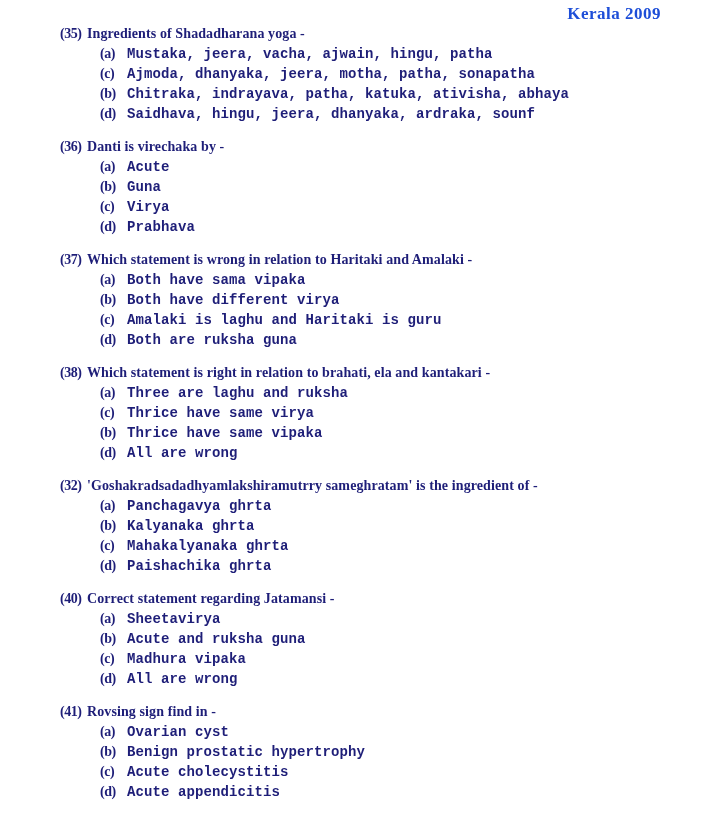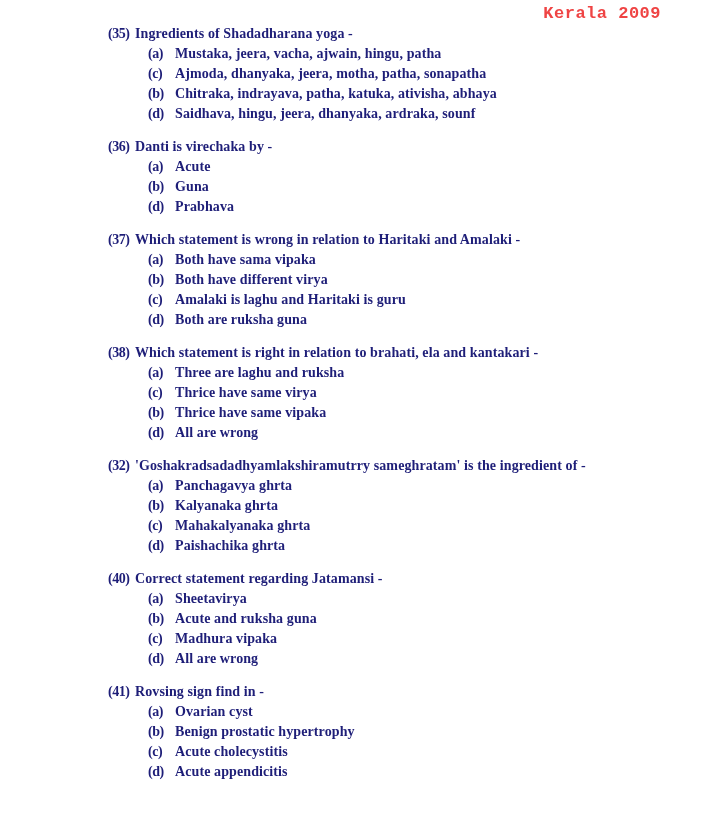--- a/index.html
+++ b/index.html
@@ -26,21 +26,21 @@
     padding: 4px 62px 0 0;
     height: 18px;
   }
   .year-badge {
     color: #bf0b0b;
     font-size: 17px;
     font-weight: bold;
     letter-spacing: 0.5px;
   }
   .questions {
-    padding-left: 108px;
+    padding-left: 60px;
     padding-top: 2px;
   }
   .question {
     margin-bottom: 13px;
   }
   .q-line {
     font-size: 14px;
     line-height: 20px;
     white-space: nowrap;
   }
@@ -60,44 +60,46 @@
     line-height: 20px;
     white-space: nowrap;
   }
   .opt-label {
     display: inline-block;
     min-width: 27px;
     letter-spacing: -0.5px;
   }
   .opt-text {
     letter-spacing: 0.1px;
+    font-family: Liberation Mono, monospace;
   }
 </style>
 </head>
 <body style="color: rgb(30, 30, 120);">
 
 <div class="page">
   <div class="header-row">
-    <span class="year-badge" style="color: #ef4444; font-family: Liberation Mono, monospace;">Kerala 2009</span>
+    <span class="year-badge" style="color: #1d4ed8;">Kerala 2009</span>
   </div>
   <div id="questions" class="questions">
       <div class="question">
         <div class="q-line"><span class="q-num">(35)</span><span class="q-text">Ingredients of Shadadharana yoga -</span></div>
         <div class="options">
           <div class="option"><span class="opt-label">(a)</span><span class="opt-text">Mustaka, jeera, vacha, ajwain, hingu, patha</span></div>
           <div class="option"><span class="opt-label">(c)</span><span class="opt-text">Ajmoda, dhanyaka, jeera, motha, patha, sonapatha</span></div>
           <div class="option"><span class="opt-label">(b)</span><span class="opt-text">Chitraka, indrayava, patha, katuka, ativisha, abhaya</span></div>
           <div class="option"><span class="opt-label">(d)</span><span class="opt-text">Saidhava, hingu, jeera, dhanyaka, ardraka, sounf</span></div>
         </div>
       </div>
       <div class="question">
         <div class="q-line"><span class="q-num">(36)</span><span class="q-text">Danti is virechaka by -</span></div>
         <div class="options">
           <div class="option"><span class="opt-label">(a)</span><span class="opt-text">Acute</span></div>
           <div class="option"><span class="opt-label">(b)</span><span class="opt-text">Guna</span></div>
+          <div class="option"><span class="opt-label">(c)</span><span class="opt-text">Virya</span></div>
           <div class="option"><span class="opt-label">(d)</span><span class="opt-text">Prabhava</span></div>
         </div>
       </div>
       <div class="question">
         <div class="q-line"><span class="q-num">(37)</span><span class="q-text">Which statement is wrong in relation to Haritaki and Amalaki -</span></div>
         <div class="options">
           <div class="option"><span class="opt-label">(a)</span><span class="opt-text">Both have sama vipaka</span></div>
           <div class="option"><span class="opt-label">(b)</span><span class="opt-text">Both have different virya</span></div>
           <div class="option"><span class="opt-label">(c)</span><span class="opt-text">Amalaki is laghu and Haritaki is guru</span></div>
           <div class="option"><span class="opt-label">(d)</span><span class="opt-text">Both are ruksha guna</span></div>

